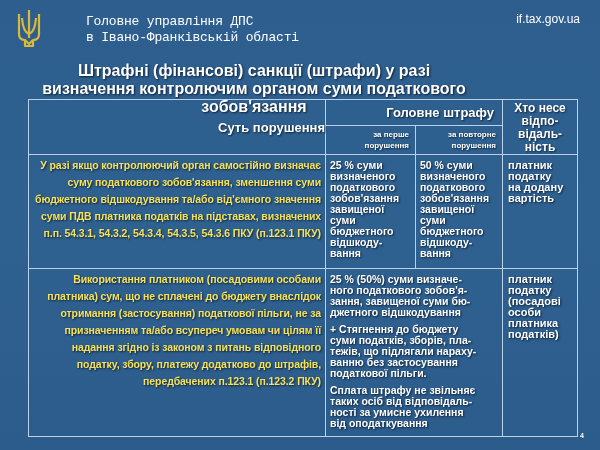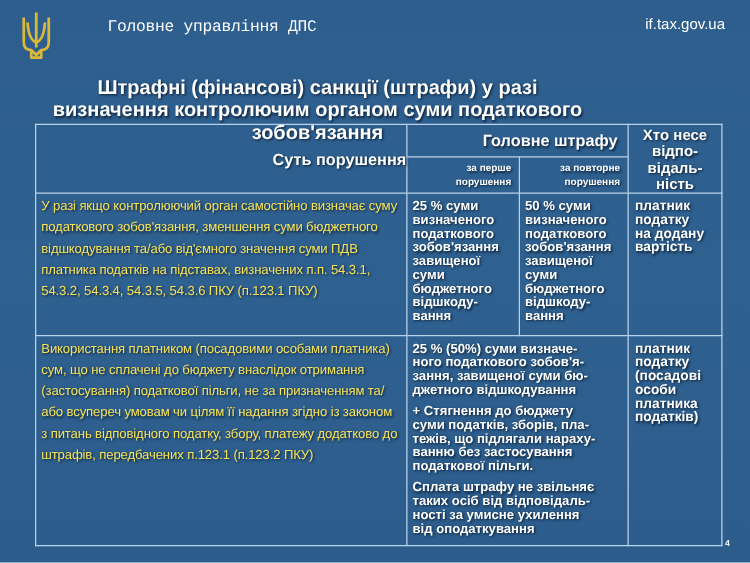--- a/index.html
+++ b/index.html
@@ -46,24 +46,25 @@
     }
     th {
       font-weight: bold; color: #fff;
       text-shadow: 1px 1px 2px #0c2038;
     }
     .h-main { font-size: 13px; vertical-align: middle !important; text-align: right; }
     .h-size { font-size: 13px; text-align: right; padding-right: 8px !important; height: 22px; vertical-align: middle !important; }
     .h-sub { font-size: 8px; text-align: right; padding-right: 6px !important; line-height: 11px; vertical-align: middle !important; font-weight: bold; }
     .h-who { font-size: 12px; line-height: 13px; text-align: center; vertical-align: middle !important; padding-top: 2px !important; }
     .viol {
-      color: #f6e25a; font-weight: normal; font-size: 10.5px; line-height: 17px;
+      color: #f6e25a; font-weight: bold; font-size: 10.5px; line-height: 17px;
       padding: 2px 4px 0 4px !important;
       text-shadow: 1px 1px 2px #0c2038;
       letter-spacing: -0.1px;
+      text-align: right;
     }
     .fine {
       color: #fff; font-weight: bold; font-size: 10.5px; line-height: 11px;
       padding: 5px 4px 0 4px !important;
       text-shadow: 1px 1px 2px #0c2038;
     }
     .fine p { margin: 0 0 6px 0; }
     .who {
       color: #fff; font-weight: bold; font-size: 11px; line-height: 11px;
       padding: 5px 4px 0 5px !important;
@@ -82,20 +83,21 @@
   <g fill="none" stroke="#d9b83a" stroke-width="2.2" stroke-linejoin="round">
     <path d="M13 2 L13 30"></path>
     <path d="M3 6 L3 26 Q3 32 9 32 L13 36 L17 32 Q23 32 23 26 L23 6"></path>
     <path d="M6 10 Q7 24 13 26 Q19 24 20 10"></path>
     <path d="M9 32 L9 38 L17 38 L17 32"></path>
   </g>
 </svg>
 
 <div class="org">
   <div>Головне управління ДПС</div>
+  <div>в Івано-Франківській області</div>
 </div>
 <div class="site">if.tax.gov.ua</div>
 
 <div class="title">
   <div>Штрафні (фінансові) санкції (штрафи) у разі</div>
   <div>визначення контролючим органом суми податкового зобов'язання</div>
 </div>
 
 <table class="grid">
   <colgroup>

